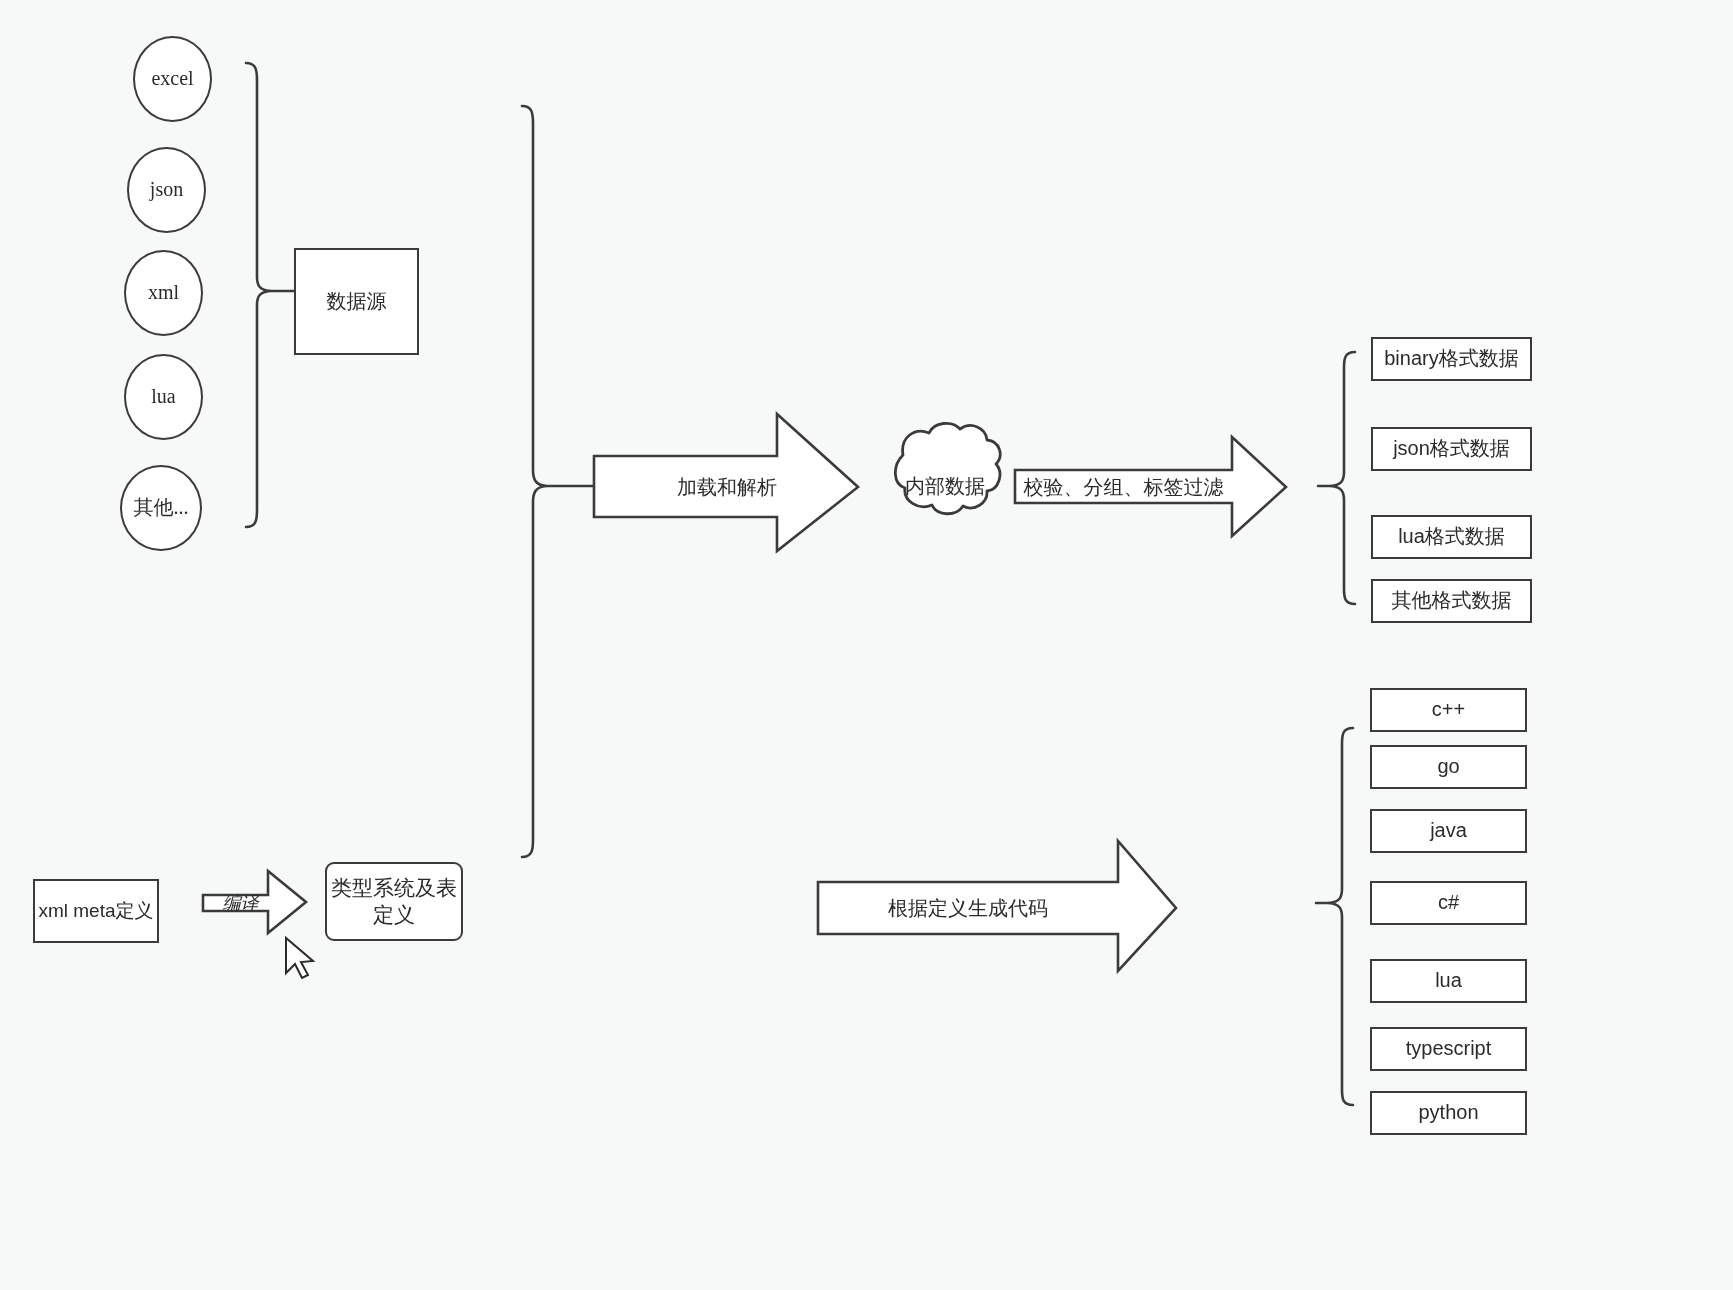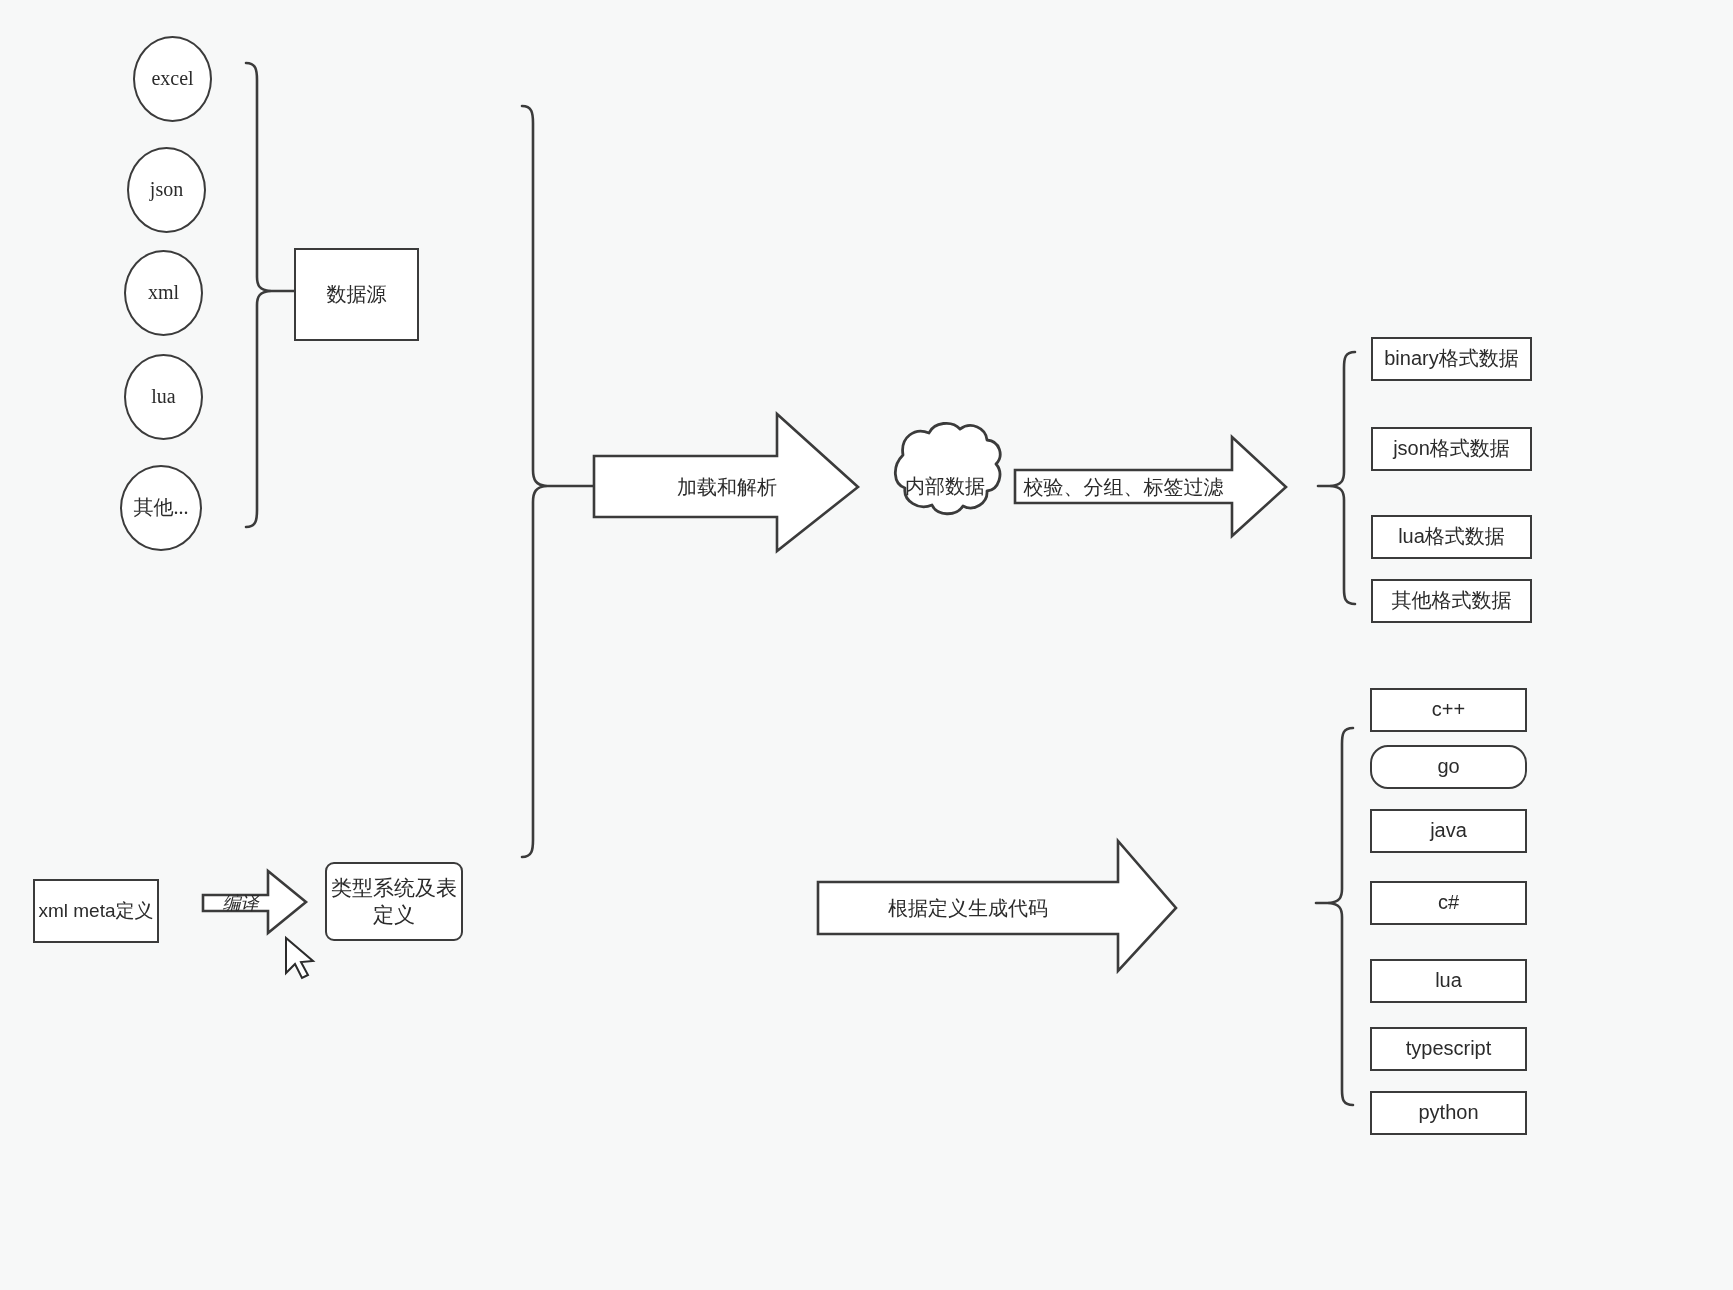--- a/index.html
+++ b/index.html
@@ -109,21 +109,21 @@
   <div class="node ellipse" style="left:124px; top:250px; width:79px; height:86px;">
     <span>xml</span>
   </div>
   <div class="node ellipse" style="left:124px; top:354px; width:79px; height:86px;">
     <span>lua</span>
   </div>
   <div class="node ellipse" style="left:120px; top:465px; width:82px; height:86px;">
     <span>其他...</span>
   </div>
 
-  <div class="node rect" style="left:294px; top:248px; width:125px; height:93px;">
+  <div class="node rect" style="left:294px; top:248px; width:125px; height:107px;">
     <span>数据源</span>
   </div>
 
   <div class="node rect" style="left:33px; top:879px; width:126px; height:64px; font-size:19px;">
     <span>xml meta定义</span>
   </div>
 
   <div class="node rect-round" style="left:325px; top:862px; width:138px; height:79px;">
     <span>类型系统及表定义</span>
   </div>
@@ -137,21 +137,21 @@
   <div class="node out-box" style="left:1371px; top:515px; width:161px; height:44px;">
     <span>lua格式数据</span>
   </div>
   <div class="node out-box" style="left:1371px; top:579px; width:161px; height:44px;">
     <span>其他格式数据</span>
   </div>
 
   <div class="node out-box" style="left:1370px; top:688px; width:157px; height:44px;">
     <span>c++</span>
   </div>
-  <div class="node out-box" style="left:1370px; top:745px; width:157px; height:44px;border-radius:18px;">
+  <div class="node out-box" style="left:1370px; top:745px; width:157px; height:44px;">
     <span>go</span>
   </div>
   <div class="node out-box" style="left:1370px; top:809px; width:157px; height:44px;">
     <span>java</span>
   </div>
   <div class="node out-box" style="left:1370px; top:881px; width:157px; height:44px;">
     <span>c#</span>
   </div>
   <div class="node out-box" style="left:1370px; top:959px; width:157px; height:44px;">
     <span>lua</span>

